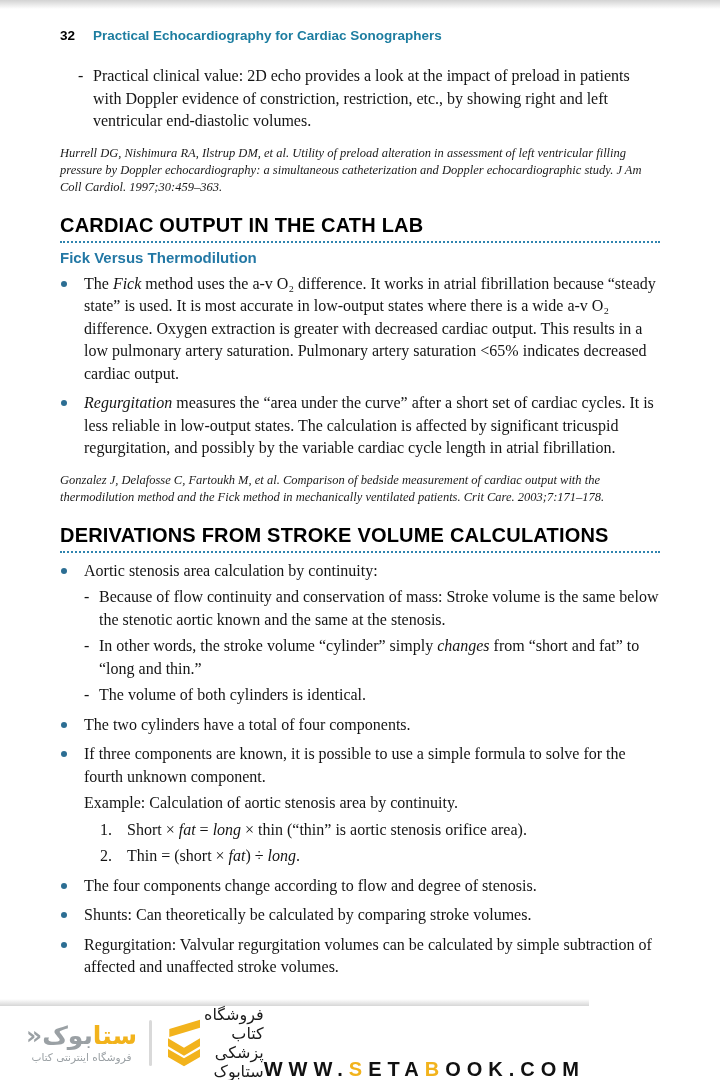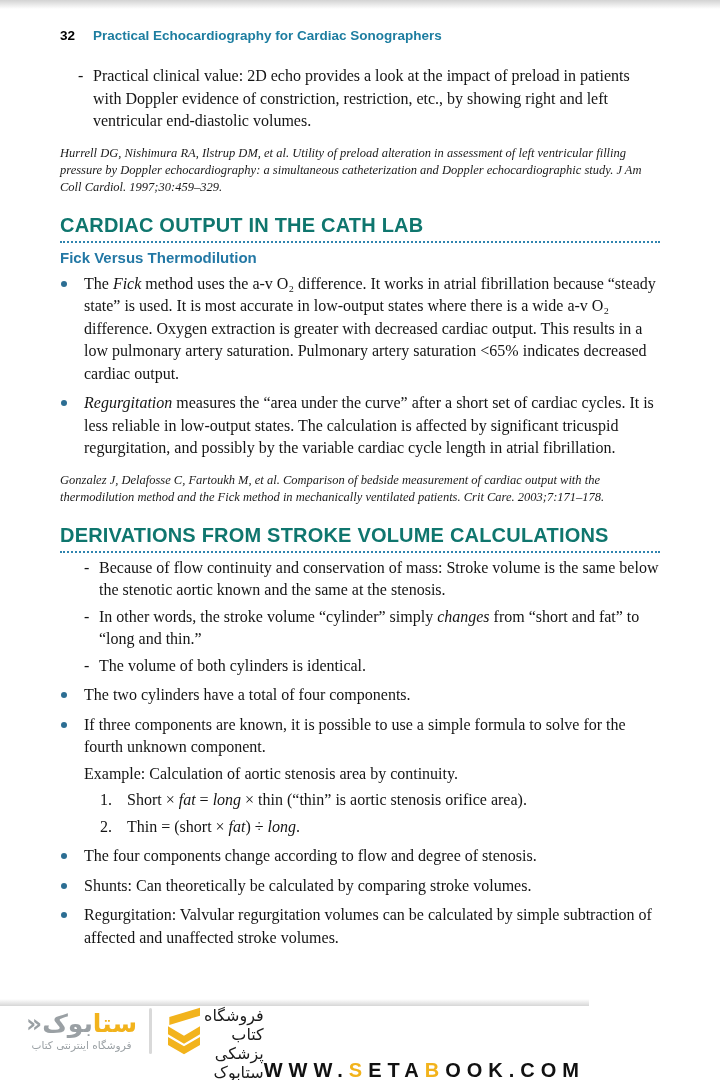--- a/index.html
+++ b/index.html
@@ -22,34 +22,34 @@
   .item{display:flex;}
   .item .txt{flex:1;}
 
   .intro{margin-top:22px;padding-left:18px;}
   .dash-m{flex:none;width:15px;}
 
   .citation{margin:12px 0 0 0;font-style:italic;font-size:12.5px;line-height:17px;color:#1a1a1a;}
   .citation b{font-weight:normal;}
 
   .sec{margin:18px 0 0 0;font-family:"Liberation Sans", sans-serif;
-    font-size:20px;font-weight:bold;color:#0f766e;letter-spacing:.2px;
+    font-size:20px;font-weight:bold;color:#000000;letter-spacing:.2px;
     border-bottom:2px dotted #2f84ae;padding-bottom:4px;}
   .sub{margin:6px 0 0 0;font-family:"Liberation Sans", sans-serif;
     font-size:15px;font-weight:bold;color:#2378a5;}
 
   .bullet-item{margin-top:7px;}
   .dot{flex:none;width:6px;height:6px;border-radius:50%;background:#2c6e93;margin:8px 17px 0 1px;}
   .dash-item{margin-top:4px;padding-left:24px;}
   .num-item{margin-top:4px;padding-left:40px;}
   .num-m{flex:none;width:27px;}
   .plain-item{margin-top:4px;padding-left:24px;}
 
   .footer{position:absolute;left:0;top:1006px;width:589px;height:74px;background:#ffffff;
-    display:flex;justify-content:space-between;align-items:flex-start;
+    display:flex;justify-content:space-between;align-items:center;
     padding:0 26px;box-sizing:border-box;}
   .footer::before{content:"";position:absolute;left:0;right:0;top:-7px;height:7px;
     background:linear-gradient(to bottom, rgba(0,0,0,0), rgba(0,0,0,0.16));}
   .brand{display:flex;align-items:center;gap:12px;}
   .wordmark-block{text-align:center;}
   .wordmark{font-family:"DejaVu Sans", sans-serif;font-weight:bold;font-size:25px;line-height:26px;}
   .wm-y{color:#f2b31c;}
   .wm-g{color:#9aa0a4;}
   .tagline{font-family:"DejaVu Sans", sans-serif;font-size:10.5px;color:#9aa0a4;margin-top:2px;}
   .divider{width:3px;height:46px;background:#d9d9d9;border-radius:2px;}
@@ -70,39 +70,43 @@
   <div class="runhead">
     <span class="pn">32</span>
     <span class="rt">Practical Echocardiography for Cardiac Sonographers</span>
   </div>
 
   <div class="item intro body-text">
     <span class="dash-m">-</span>
     <span class="txt">Practical clinical value: 2D echo provides a look at the impact of preload in patients with Doppler evidence of constriction, restriction, etc., by showing right and left ventricular end-diastolic volumes.</span>
   </div>
 
-  <p class="citation"><span>Hurrell DG, Nishimura RA, Ilstrup DM, et al. Utility of </span><b>preload</b><span> alteration in assessment of left ventricular filling pressure by Doppler echocardiography: a simultaneous catheterization and Doppler echocardiographic study. J Am Coll Cardiol. 1997;30:459–329.</span></p>
+  <p class="citation"><span>Hurrell DG, Nishimura RA, Ilstrup DM, et al. Utility of </span><b>preload</b><span> alteration in assessment of left ventricular filling pressure by Doppler echocardiography: a simultaneous catheterization and Doppler echocardiographic study. J Am Coll Cardiol. 1997;30:459–363.</span></p>
 
   <h2 class="sec">CARDIAC OUTPUT IN THE CATH LAB</h2>
   <h3 class="sub">Fick Versus Thermodilution</h3>
 
   <div class="item bullet-item body-text">
     <span class="dot"></span>
     <span class="txt"><span>The </span><i>Fick</i><span> method uses the a-v O₂ difference. It works in atrial fibrillation because “steady state” is used. It is most accurate in low-output states where there is a wide a-v O₂ difference. Oxygen extraction is greater with decreased cardiac output. This results in a low pulmonary artery saturation. Pulmonary artery saturation &lt;65% indicates decreased cardiac output.</span></span>
   </div>
 
   <div class="item bullet-item body-text">
     <span class="dot"></span>
     <span class="txt"><i>Regurgitation</i><span> measures the “area under the curve” after a short set of cardiac cycles. It is less reliable in low-output states. The calculation is affected by significant tricuspid regurgitation, and possibly by the variable cardiac cycle length in atrial fibrillation.</span></span>
   </div>
 
   <p class="citation"><span>Gonzalez J, Delafosse C, Fartoukh M, et al. Comparison of bedside measurement of cardiac output with the thermodilution method and the Fick method in mechanically ventilated patients. Crit Care. 2003;7:171–178.</span></p>
 
   <h2 class="sec">DERIVATIONS FROM STROKE VOLUME CALCULATIONS</h2>
 
+  <div class="item bullet-item body-text">
+    <span class="dot"></span>
+    <span class="txt">Aortic stenosis area calculation by continuity:</span>
+  </div>
 
   <div class="item dash-item body-text">
     <span class="dash-m">-</span>
     <span class="txt">Because of flow continuity and conservation of mass: Stroke volume is the same below the stenotic aortic known and the same at the stenosis.</span>
   </div>
 
   <div class="item dash-item body-text">
     <span class="dash-m">-</span>
     <span class="txt"><span>In other words, the stroke volume “cylinder” simply </span><i>changes</i><span> from “short and fat” to “long and thin.”</span></span>
   </div>

